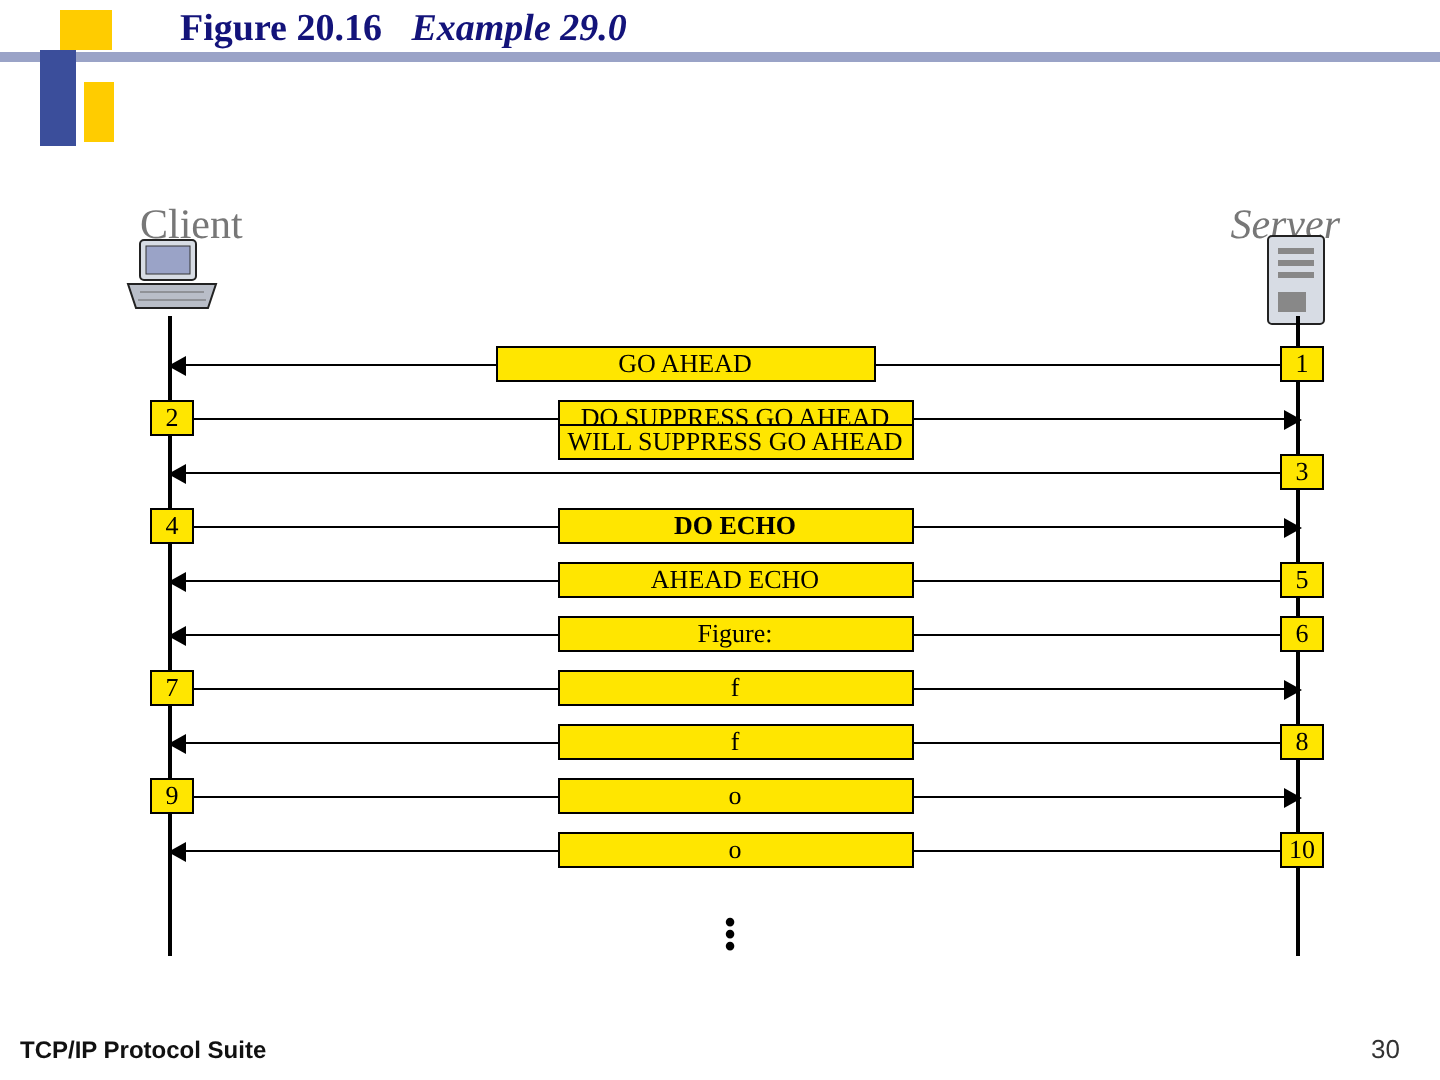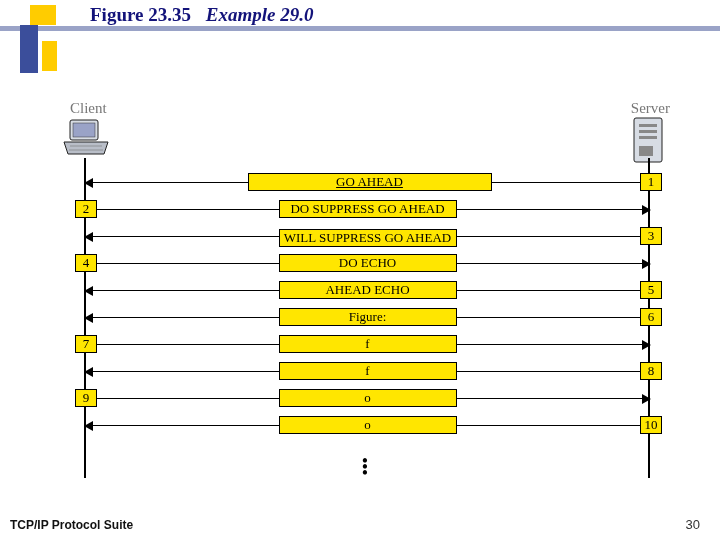--- a/index.html
+++ b/index.html
@@ -57,26 +57,26 @@
 
   .diagram {
     position: absolute;
     left: 60px;
     top: 100px;
     width: 610px;
     height: 400px;
   }
   .endpoint-label {
     position: absolute;
-    font-size: 15px;
+    font-size: 21px;
     color: #777;
     font-family: "Times New Roman", serif;
   }
   .client-label { left: 10px; top: 0; }
-  .server-label { right: 0; top: 0; }
+  .server-label { right: 0; top: 0; font-style: italic; }
 
   .client-icon {
     position: absolute;
     left: 0; top: 18px;
     width: 52px; height: 40px;
   }
   .server-icon {
     position: absolute;
     right: 2px; top: 16px;
     width: 38px; height: 50px;
@@ -166,21 +166,21 @@
 <body>
 
 <div class="header-bar"></div>
 <div class="header-deco">
   <div class="sq-top"></div>
   <div class="sq-left"></div>
   <div class="sq-right"></div>
 </div>
 
 <div class="title">
-  <span class="fig">Figure 23.35</span>
+  <span class="fig">Figure 20.16</span>
   <span class="ex">Example 29.0</span>
 </div>
 
 <div class="diagram">
 
   <div class="endpoint-label client-label">Client</div>
   <div class="endpoint-label server-label">Server</div>
 
   <div class="client-icon">
     <svg viewBox="0 0 52 40" width="52" height="40">
@@ -201,33 +201,33 @@
       <rect x="9" y="30" width="14" height="10" fill="#888"></rect>
     </svg>
   </div>
 
   <div class="lifeline client-line"></div>
   <div class="lifeline server-line"></div>
 
   <div id="msg-layer">
       <div class="msg" style="top: 82px; left: 25px; width: 565px;"></div>
       <div class="arrow-head arrow-left" style="top: 78px; left: 24px;"></div>
-      <div class="msg-box" style="width: 244px; left: 187.5px; top: 73px; text-decoration: underline;"><span>GO AHEAD</span></div>
+      <div class="msg-box" style="width: 190px; left: 187.5px; top: 73px;"><span>GO AHEAD</span></div>
       <div class="seq-badge" style="top: 73px; left: 580px;"><span>1</span></div>
       <div class="msg" style="top: 109px; left: 25px; width: 565px;"></div>
       <div class="arrow-head arrow-right" style="top: 105px; left: 582px;"></div>
       <div class="msg-box" style="width: 178px; left: 218.5px; top: 100px;"><span>DO SUPPRESS GO AHEAD</span></div>
       <div class="seq-badge" style="top: 100px; left: 15px;"><span>2</span></div>
       <div class="msg" style="top: 136px; left: 25px; width: 565px;"></div>
       <div class="arrow-head arrow-left" style="top: 132px; left: 24px;"></div>
-      <div class="msg-box" style="width: 178px; left: 218.5px; top: 129px;"><span>WILL SUPPRESS GO AHEAD</span></div>
+      <div class="msg-box" style="width: 178px; left: 218.5px; top: 112px;"><span>WILL SUPPRESS GO AHEAD</span></div>
       <div class="seq-badge" style="top: 127px; left: 580px;"><span>3</span></div>
       <div class="msg" style="top: 163px; left: 25px; width: 565px;"></div>
       <div class="arrow-head arrow-right" style="top: 159px; left: 582px;"></div>
-      <div class="msg-box" style="width: 178px; left: 218.5px; top: 154px;"><span>DO ECHO</span></div>
+      <div class="msg-box" style="width: 178px; left: 218.5px; top: 154px; font-weight: bold;"><span>DO ECHO</span></div>
       <div class="seq-badge" style="top: 154px; left: 15px;"><span>4</span></div>
       <div class="msg" style="top: 190px; left: 25px; width: 565px;"></div>
       <div class="arrow-head arrow-left" style="top: 186px; left: 24px;"></div>
       <div class="msg-box" style="width: 178px; left: 218.5px; top: 181px;"><span>AHEAD ECHO</span></div>
       <div class="seq-badge" style="top: 181px; left: 580px;"><span>5</span></div>
       <div class="msg" style="top: 217px; left: 25px; width: 565px;"></div>
       <div class="arrow-head arrow-left" style="top: 213px; left: 24px;"></div>
       <div class="msg-box" style="width: 178px; left: 218.5px; top: 208px;"><span>Figure:</span></div>
       <div class="seq-badge" style="top: 208px; left: 580px;"><span>6</span></div>
       <div class="msg" style="top: 244px; left: 25px; width: 565px;"></div>

